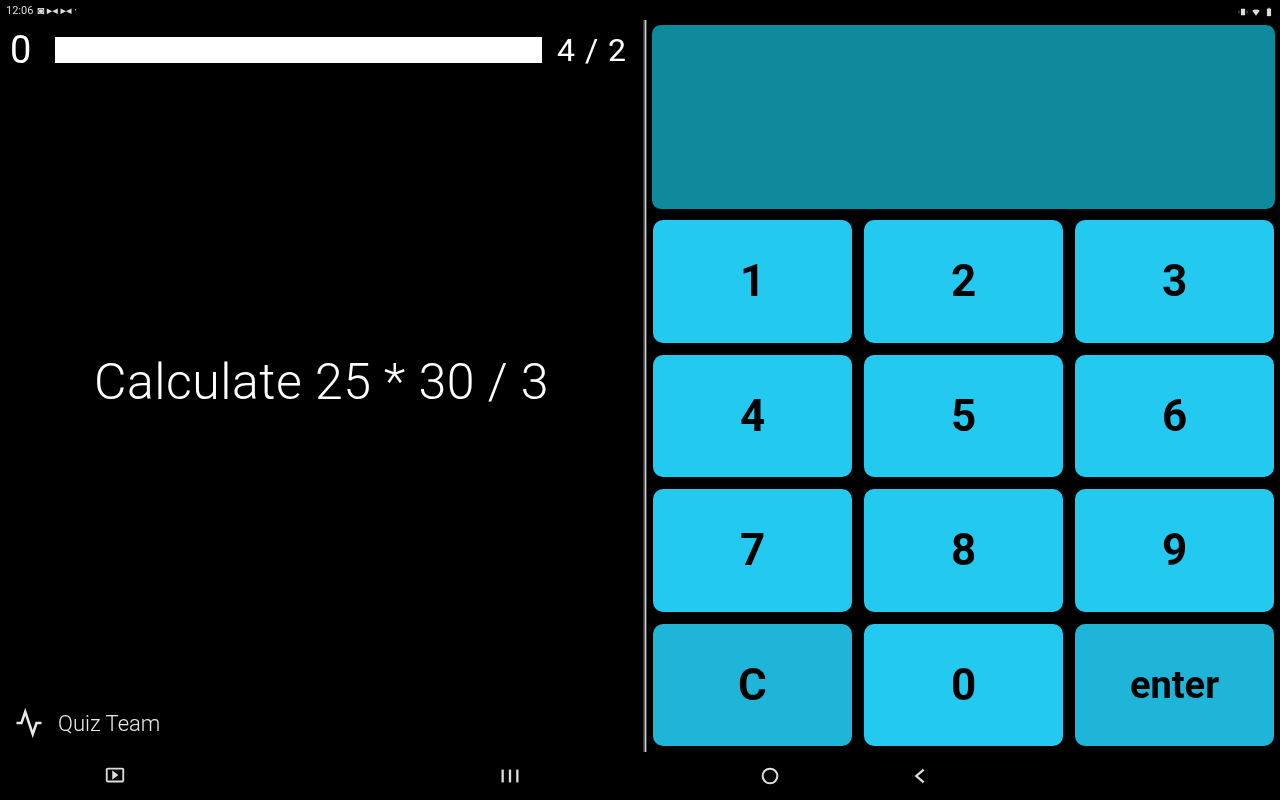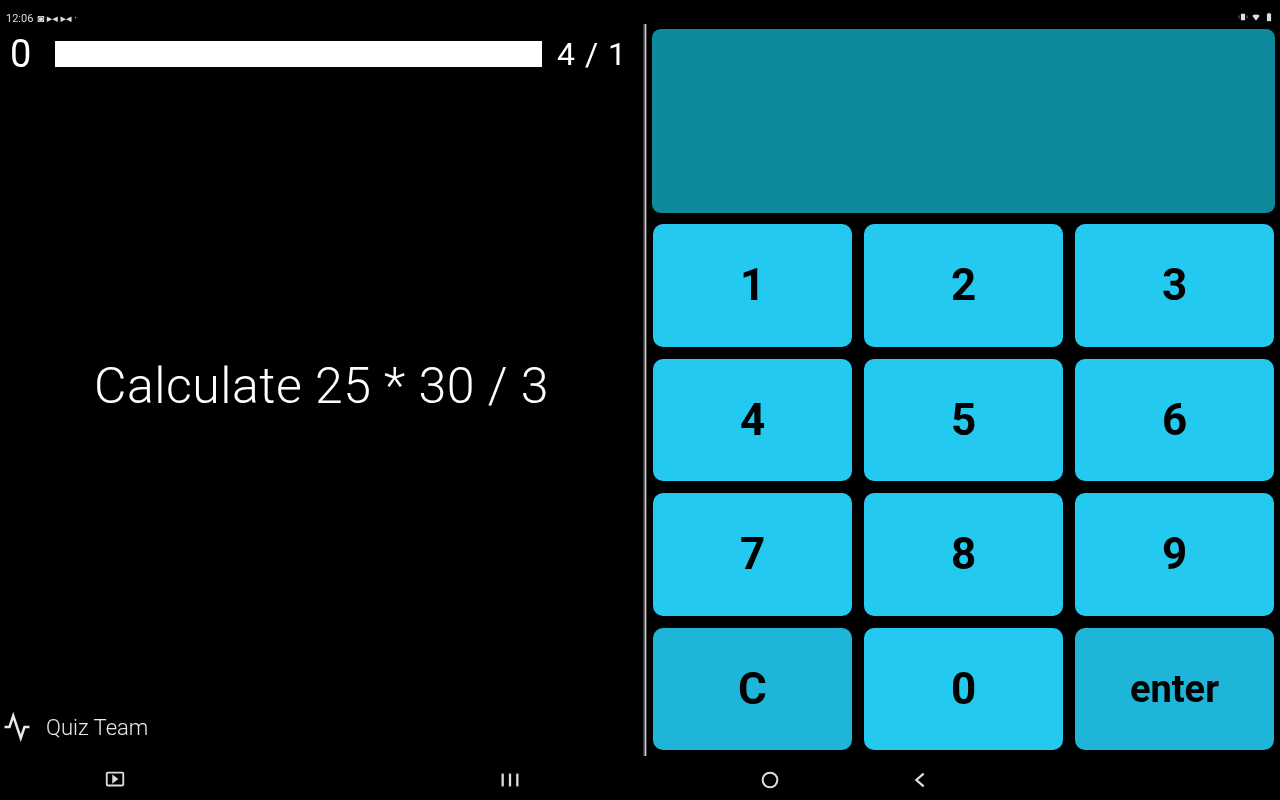--- a/index.html
+++ b/index.html
@@ -11,23 +11,23 @@
       width: 1280px;
       height: 800px;
       background: #000;
       font-family: -apple-system, BlinkMacSystemFont, "Segoe UI", Roboto, sans-serif;
       overflow: hidden;
       position: relative;
     }
     .status-bar {
       height: 20px;
       display: flex;
-      align-items: flex-start;
+      align-items: flex-end;
       justify-content: space-between;
-      padding: 12px 6px;
+      padding: 3px 6px;
       color: #ddd;
       font-size: 11px;
     }
     .status-left { display: flex; align-items: center; gap: 4px; }
     .status-right { display: flex; align-items: center; gap: 3px; }
     .status-icon {
       width: 10px;
       height: 10px;
       display: inline-block;
     }
@@ -79,21 +79,21 @@
     .question {
       color: #fff;
       font-size: 50px;
       font-weight: 300;
       letter-spacing: 0.5px;
       text-align: center;
     }
     .footer-team {
       position: absolute;
       bottom: 14px;
-      left: 2px;
+      left: 14px;
       display: flex;
       align-items: center;
       gap: 14px;
       color: #e8e8e8;
     }
     .footer-team svg { stroke: #e8e8e8; }
     .team-label { font-size: 22px; font-weight: 300; }
 
     .divider {
       width: 4px;
@@ -189,21 +189,21 @@
         <rect x="10" y="2" width="4" height="2" fill="#ddd"></rect>
       </svg>
   </div>
 </div>
 
 <div class="main-area">
   <div class="left-panel">
     <div class="score-row">
       <div class="score-val">0</div>
       <div class="progress-bar"></div>
-      <div class="counter">4 / 1</div>
+      <div class="counter">4 / 2</div>
     </div>
     <div class="question-wrap">
       <div class="question">Calculate 25 * 30 / 3</div>
     </div>
     <div class="footer-team">
       <svg width="30" height="30" viewBox="0 0 24 24" fill="none" stroke-width="2">
         <polyline points="2,12 6,12 9,3 15,21 18,12 22,12"></polyline>
       </svg>
       <span class="team-label">Quiz Team</span>
     </div>

